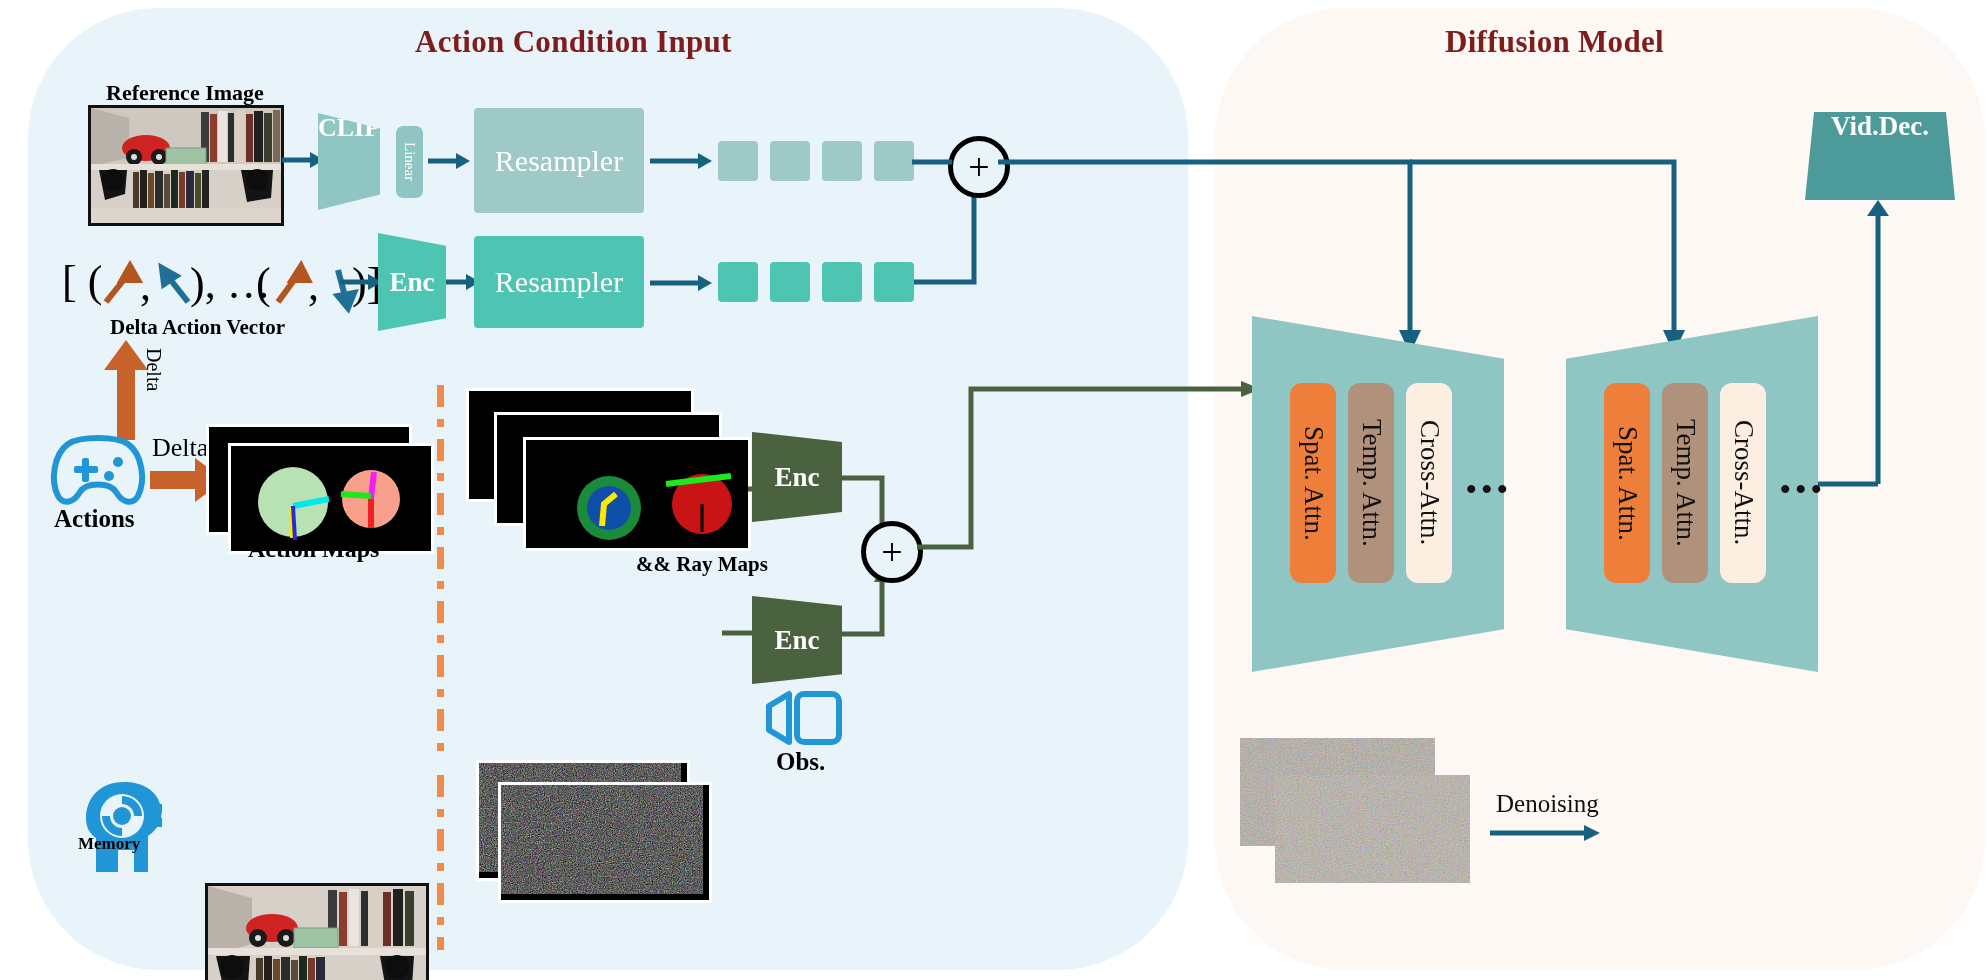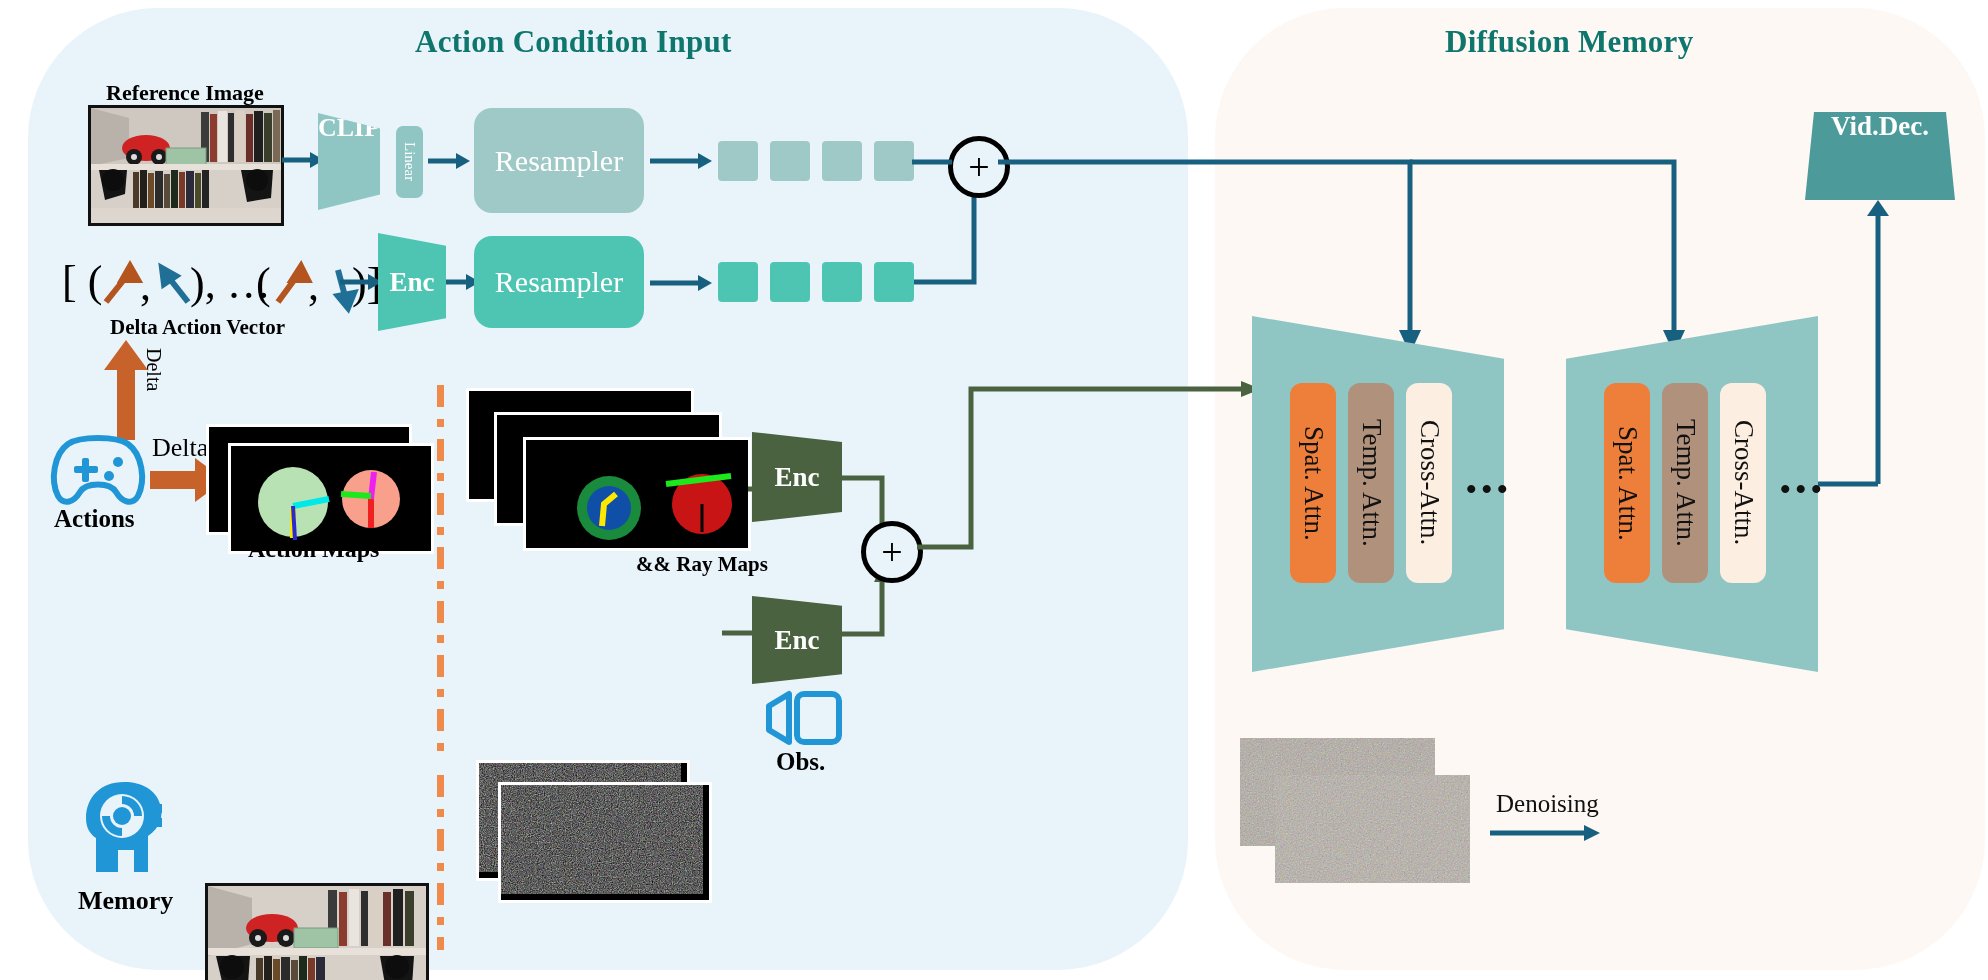--- a/index.html
+++ b/index.html
@@ -6,26 +6,26 @@
   body{width:1988px;height:980px;position:relative;overflow:hidden;
        font-family:"Liberation Serif", serif;}
   .abs{position:absolute;}
 
   
   #left-panel{left:28px;top:8px;width:1160px;height:962px;
       background:#e8f4fa;border-radius:130px 130px 130px 130px;}
   #right-panel{left:1215px;top:8px;width:770px;height:962px;
       background:#fdf8f4;border-radius:130px 130px 130px 130px;}
 
-  .panel-title{font-weight:bold;font-size:31px;color:#0f766e;letter-spacing:.3px;}
+  .panel-title{font-weight:bold;font-size:31px;color:#7f1d1d;letter-spacing:.3px;}
 
   .lbl{font-weight:bold;color:#000;}
 
   
-  .rrect{border-radius:18px;display:flex;align-items:center;justify-content:center;
+  .rrect{border-radius:4px;display:flex;align-items:center;justify-content:center;
          color:#fff;font-size:30px;}
   .token{border-radius:4px;}
 
   
   .trap-r{ 
      background:#8fc6c4;clip-path:polygon(0 0,100% 16%,100% 84%,0 100%);
      display:flex;align-items:flex-start;justify-content:center;color:#fff;font-weight:bold;}
   .trap-enc{background:#4ec5b2;clip-path:polygon(0 0,100% 13%,100% 87%,0 100%);
      display:flex;align-items:center;justify-content:center;color:#fff;font-weight:bold;}
   .trap-enc-dark{background:#4a6240;clip-path:polygon(0 0,100% 11%,100% 89%,0 100%);
@@ -60,21 +60,21 @@
   .denoise-lbl{font-size:25px;color:#111;}
   svg{display:block;overflow:visible;}
 </style>
 </head>
 <body>
 
 <div class="abs" id="left-panel"></div>
 <div class="abs" id="right-panel"></div>
 
 <div class="abs panel-title" style="left:415px;top:24px;">Action Condition Input</div>
-<div class="abs panel-title" style="left:1445px;top:24px;">Diffusion Memory</div>
+<div class="abs panel-title" style="left:1445px;top:24px;">Diffusion Model</div>
 
 <div class="abs lbl" style="left:106px;top:80px;font-size:22px;">Reference Image</div>
 
 <div class="abs photo" style="left:88px;top:105px;width:190px;height:115px;">
   <svg class="shelfimg" viewBox="0 0 190 115" preserveAspectRatio="none">
     <rect width="190" height="115" fill="#d7d0c8"></rect>
     <rect x="0" y="0" width="190" height="58" fill="#cfc8c0"></rect>
     <polygon points="0,0 38,10 38,50 0,58" fill="#b9b2aa"></polygon>
     <rect x="110" y="4" width="8" height="50" fill="#3b3b3b"></rect>
     <rect x="119" y="6" width="7" height="48" fill="#8c3b2f"></rect>
@@ -271,21 +271,21 @@
 
 <svg class="abs" style="left:78px;top:776px;width:92px;height:100px;">
   <path d="M46 6 C22 6 8 22 8 42 C8 52 12 58 18 62 L18 96 L40 96 L40 74 L56 74 L56 96 L70 96 L70 60 C82 52 86 40 82 28 C78 14 64 6 46 6 Z" fill="#2196d6"></path>
   <circle cx="44" cy="40" r="22" fill="#e8f4fa"></circle>
   <path d="M44 20 A20 20 0 0 1 64 40 L56 40 A12 12 0 0 0 44 28 Z" fill="#2196d6"></path>
   <path d="M44 60 A20 20 0 0 1 24 40 L32 40 A12 12 0 0 0 44 52 Z" fill="#2196d6"></path>
   <circle cx="44" cy="40" r="9" fill="#2196d6"></circle>
   <rect x="70" y="28" width="14" height="9" fill="#2196d6"></rect>
   <rect x="70" y="42" width="14" height="9" fill="#2196d6"></rect>
 </svg>
-<div class="abs lbl" style="left:78px;top:886px;font-size:26px;">Memory</div>
+<div class="abs lbl" style="left:78px;top:834px;font-size:17px;">Memory</div>
 
 <div class="abs photo" style="left:205px;top:762px;width:218px;height:122px;">
   <svg class="shelfimg" viewBox="0 0 218 122" preserveAspectRatio="none">
     <rect width="218" height="122" fill="#d7d0c8"></rect>
     <polygon points="0,0 44,12 44,58 0,70" fill="#b9b2aa"></polygon>
     <rect x="120" y="4" width="9" height="56" fill="#3b3b3b"></rect>
     <rect x="131" y="6" width="8" height="54" fill="#8c3b2f"></rect>
     <rect x="141" y="3" width="10" height="57" fill="#e9e4dd"></rect>
     <rect x="153" y="5" width="7" height="55" fill="#2e2e2e"></rect>
     <rect x="162" y="2" width="11" height="58" fill="#d9cfc2"></rect>

